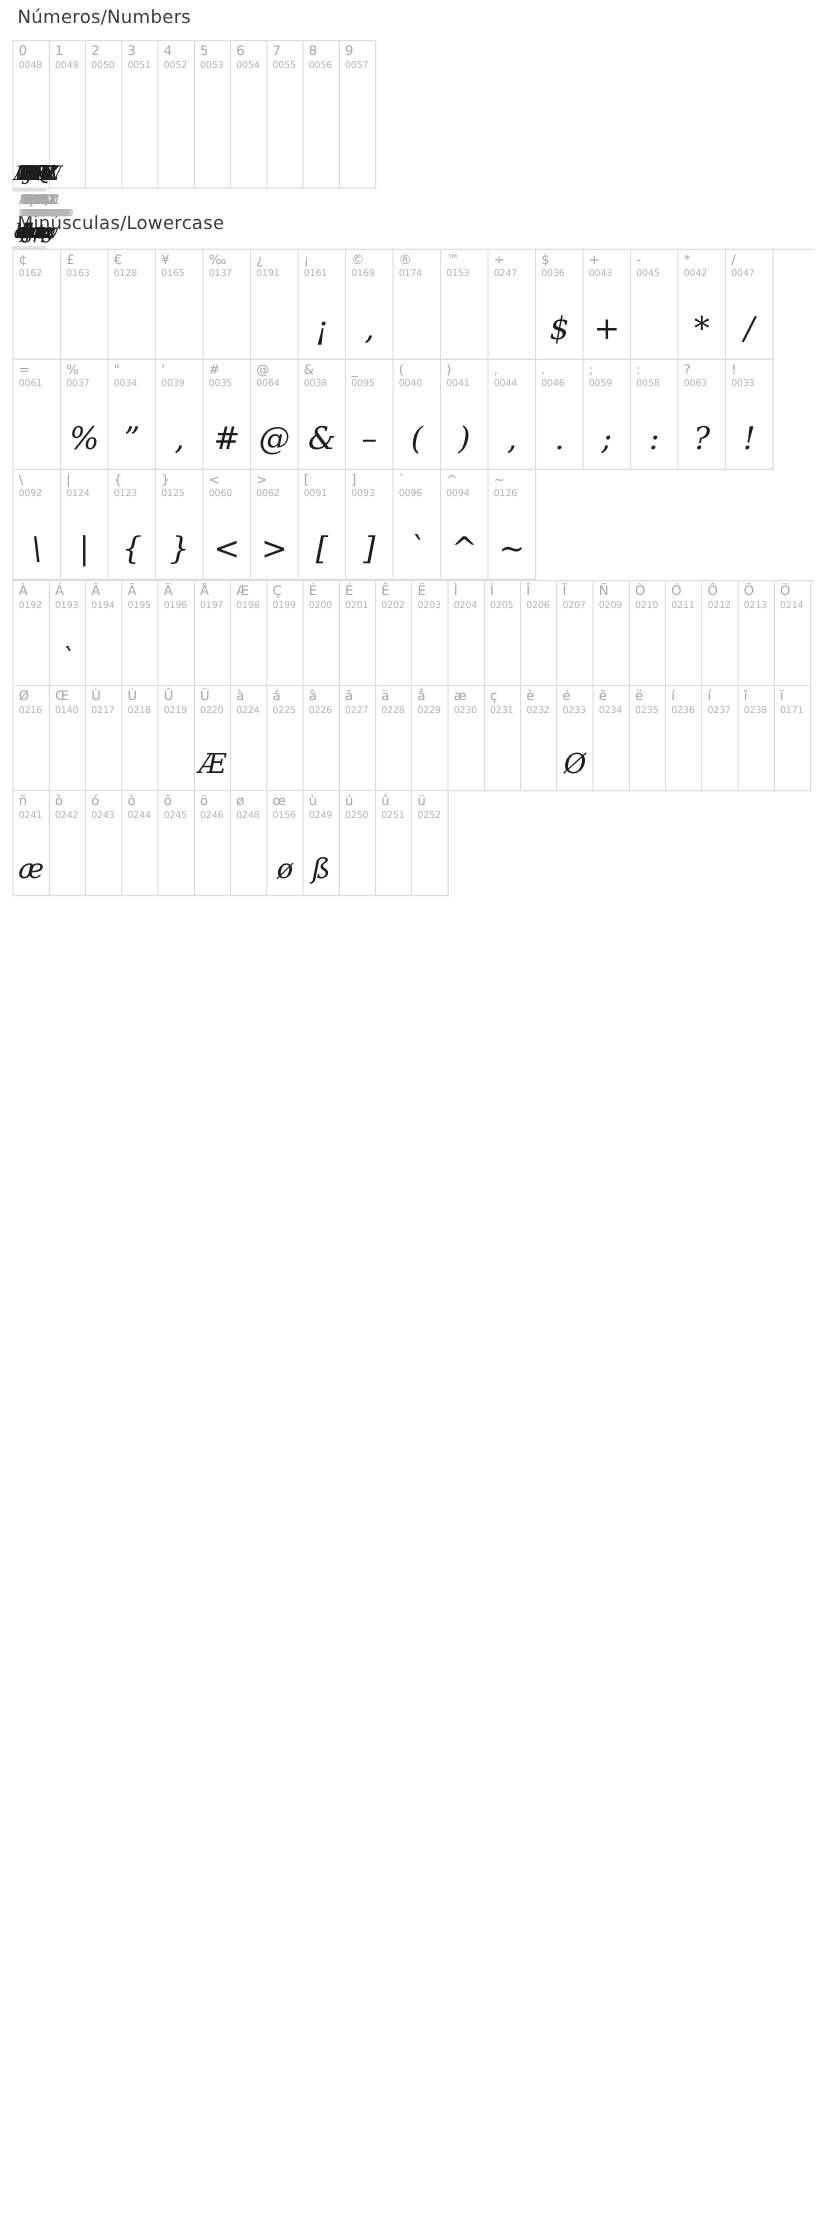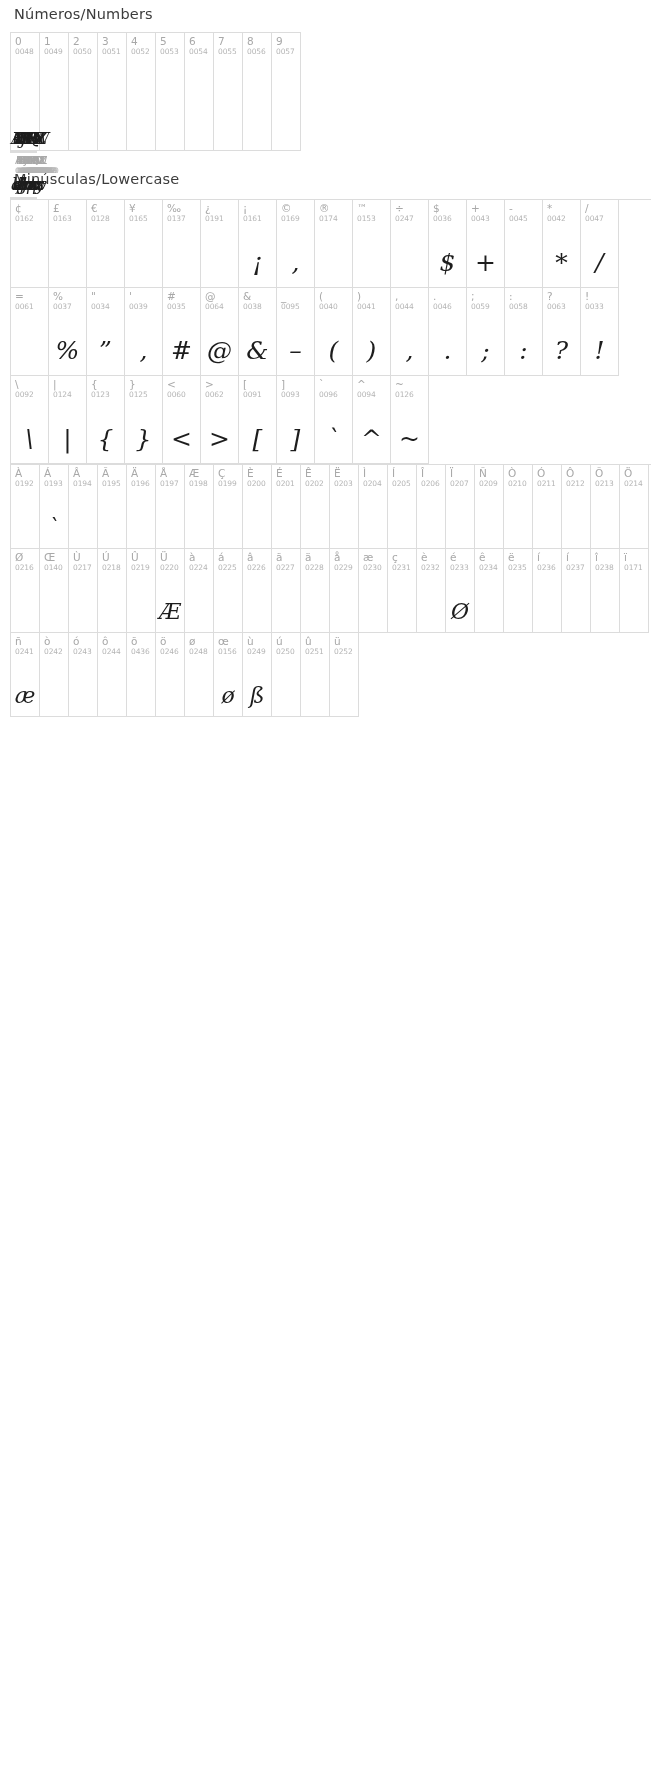--- a/index.html
+++ b/index.html
@@ -861,21 +861,21 @@
         <div class="code-label">0243</div>
         <div class="glyph"></div>
       </div>
       <div class="cell">
         <div class="char-label">ô</div>
         <div class="code-label">0244</div>
         <div class="glyph"></div>
       </div>
       <div class="cell">
         <div class="char-label">õ</div>
-        <div class="code-label">0436</div>
+        <div class="code-label">0245</div>
         <div class="glyph"></div>
       </div>
       <div class="cell">
         <div class="char-label">ö</div>
         <div class="code-label">0246</div>
         <div class="glyph"></div>
       </div>
       <div class="cell">
         <div class="char-label">ø</div>
         <div class="code-label">0248</div>

